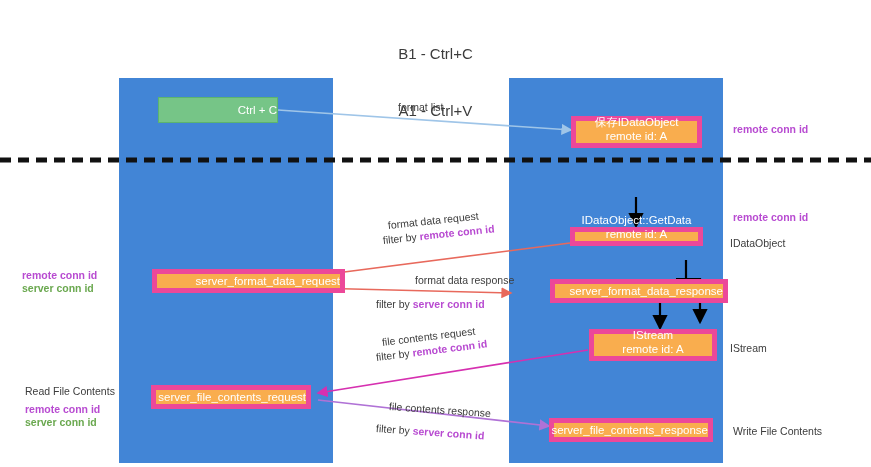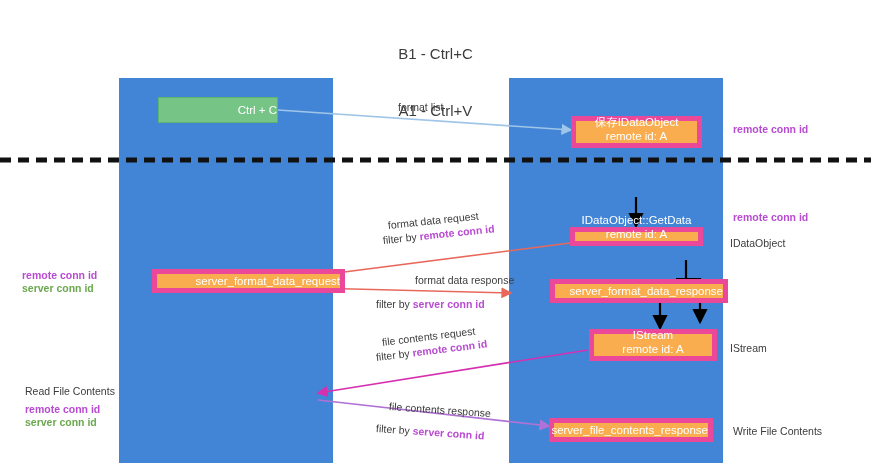--- a/index.html
+++ b/index.html
@@ -141,20 +141,23 @@
 
   <div class="box orange" style="left:512px;top:279px;width:178px;height:24px;margin-left:38px;">
     <span>server_format_data_response</span>
   </div>
 
   <div class="box orange" style="left:589px;top:329px;width:128px;height:32px;flex-direction:column;">
     <span>IStream</span>
     <span>remote id: A</span>
   </div>
 
+  <div class="box orange" style="left:151px;top:385px;width:160px;height:24px;">
+    <span>server_file_contents_request</span>
+  </div>
 
   <div class="box orange" style="left:549px;top:418px;width:164px;height:24px;">
     <span>server_file_contents_response</span>
   </div>
 
   <div class="elabel" style="left:398px;top:101px;">format list</div>
 
   <div class="elabel" style="left:388px;top:219px;transform:rotate(-6deg);transform-origin:left center;">format data request</div>
   <div class="elabel" style="left:383px;top:234px;transform:rotate(-6deg);transform-origin:left center;">
     <span>filter by </span><span class="hl-purple">remote conn id</span>

